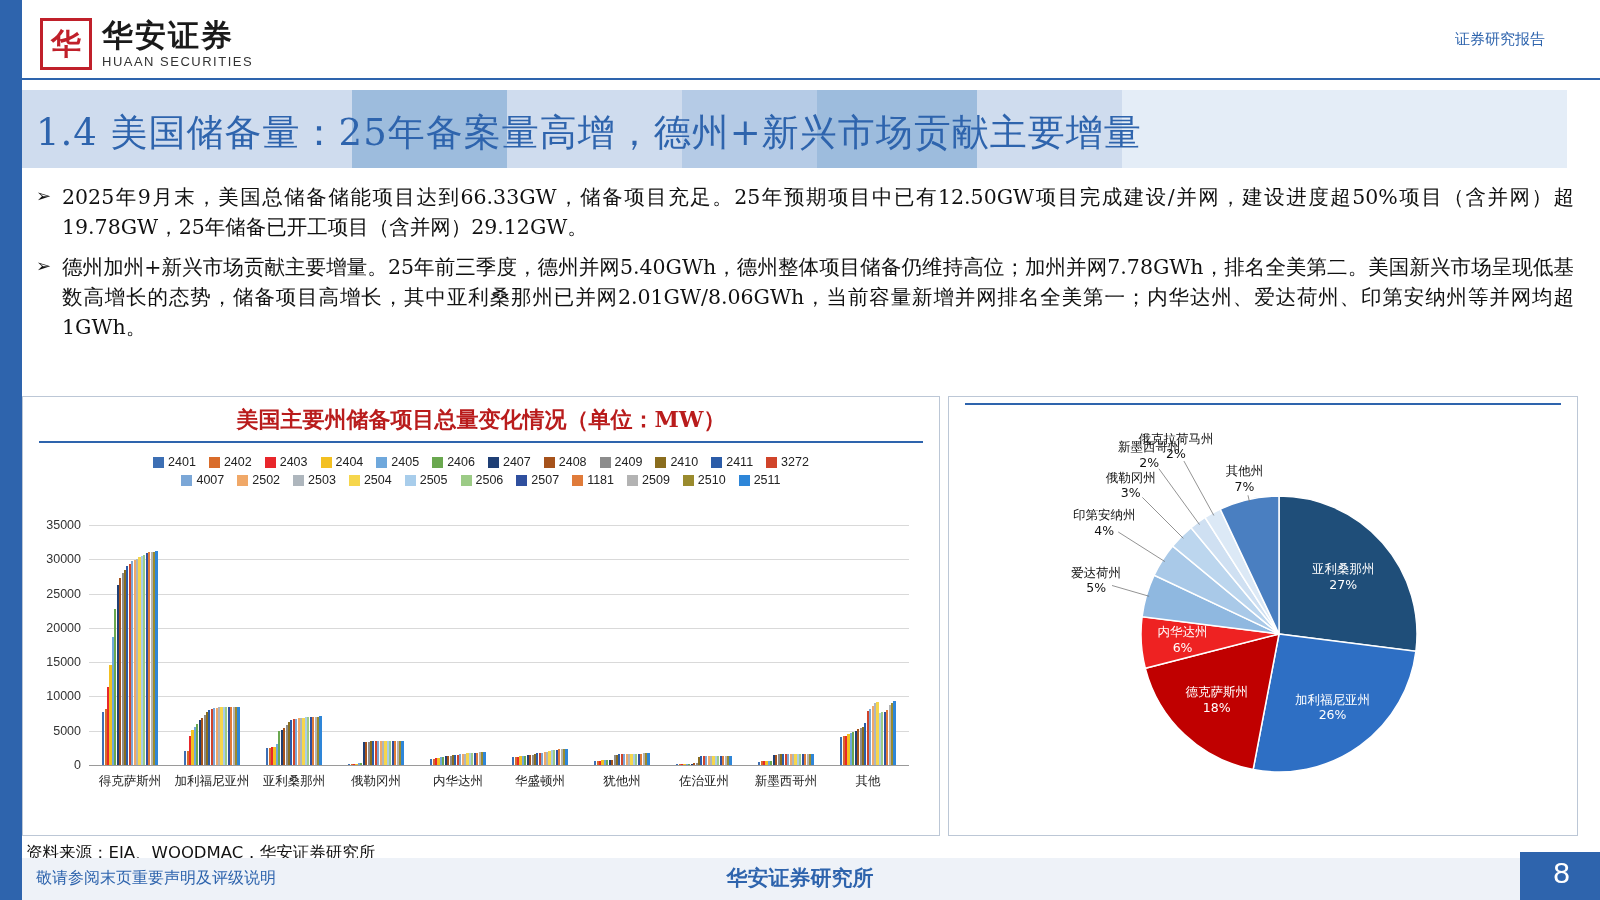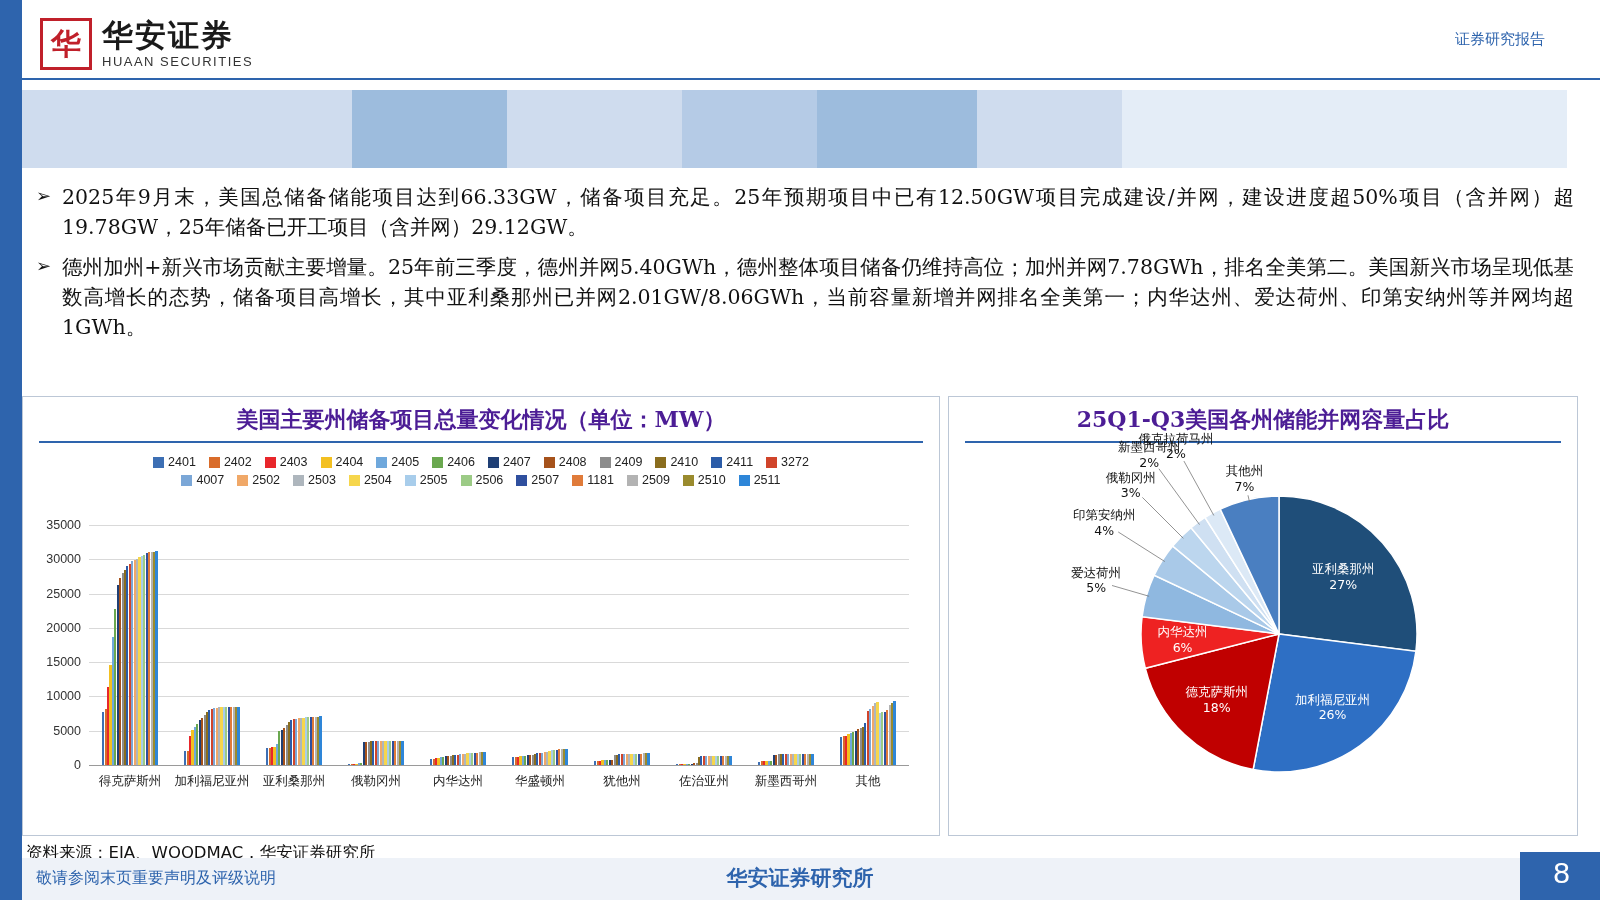--- a/index.html
+++ b/index.html
@@ -131,21 +131,21 @@
     width: 918px; height: 440px;
     border: 1px solid #bcc7d6;
   }
   .panel-right {
     left: 948px; top: 396px;
     width: 630px; height: 440px;
     border: 1px solid #bcc7d6;
   }
   .panel-title {
     text-align: center;
-    color: #4c1d95;
+    color: #b91c1c;
     font-size: 22px;
     font-weight: bold;
     font-family: "DejaVu Serif", serif;
     padding-top: 8px;
   }
   .panel-rule {
     height: 2px;
     background: #2e64ad;
     margin: 6px 16px 0 16px;
   }
@@ -288,20 +288,21 @@
 
   <div class="title-band">
     <div class="band-seg" style="left:0;   width:330px; background:#cfdcee;"></div>
     <div class="band-seg" style="left:330px;width:155px; background:#9dbcdd;"></div>
     <div class="band-seg" style="left:485px;width:175px; background:#cfdcee;"></div>
     <div class="band-seg" style="left:660px;width:135px; background:#b5cbe6;"></div>
     <div class="band-seg" style="left:795px;width:160px; background:#9dbcdd;"></div>
     <div class="band-seg" style="left:955px;width:145px; background:#cfdcee;"></div>
     <div class="band-seg" style="left:1100px;width:445px;background:#e4edf7;"></div>
   </div>
+  <div class="title-text">1.4 美国储备量：25年备案量高增，德州+新兴市场贡献主要增量</div>
 
   <div class="bullets">
     <div class="bullet">
       <span class="marker">➢</span>
       <span class="bold">2025年9月末，美国总储备储能项目达到66.33GW，储备项目充足。</span><span>25年预期项目中已有12.50GW项目完成建设/并网，建设进度超50%项目（含并网）超19.78GW，25年储备已开工项目（含并网）29.12GW。</span>
     </div>
     <div class="bullet">
       <span class="marker">➢</span>
       <span class="bold">德州加州+新兴市场贡献主要增量。</span><span>25年前三季度，德州并网5.40GWh，德州整体项目储备仍维持高位；加州并网7.78GWh，排名全美第二。美国新兴市场呈现低基数高增长的态势，储备项目高增长，其中亚利桑那州已并网2.01GW/8.06GWh，当前容量新增并网排名全美第一；内华达州、爱达荷州、印第安纳州等并网均超1GWh。</span>
     </div>
@@ -663,21 +664,20 @@
         <div class="bar" style="left: 860.758px; width: 2.12435px; height: 53.4857px; bottom: 50px; background: rgb(47, 79, 158);"></div>
         <div class="bar" style="left: 863.183px; width: 2.12435px; height: 54.8571px; bottom: 50px; background: rgb(224, 123, 58);"></div>
         <div class="bar" style="left: 865.607px; width: 2.12435px; height: 60.3429px; bottom: 50px; background: rgb(179, 179, 179);"></div>
         <div class="bar" style="left: 868.031px; width: 2.12435px; height: 62.4px; bottom: 50px; background: rgb(154, 139, 46);"></div>
         <div class="bar" style="left: 870.456px; width: 2.12435px; height: 64.4571px; bottom: 50px; background: rgb(46, 134, 216);"></div>
         <div class="cat-label" style="left: 845px; top: 258px;">其他</div>
       </div>
   </div>
 
   <div class="panel panel-right">
-    <div class="panel-title">25Q1-Q3美国各州储能并网容量占比</div>
     <div class="panel-rule"></div>
     <div class="pie-wrap" id="pie-wrap"><svg width="630" height="388">
           <path d="M 330 185 L 330 47 A 138 138 0 0 1 466.91182878139796 202.295986231874 Z" fill="#1f4e79" stroke="#ffffff" stroke-width="1.5"></path>
           <path d="M 330 185 L 466.91182878139796 202.295986231874 A 138 138 0 0 1 304.14137858717 320.55564060055906 Z" fill="#2e6fc4" stroke="#ffffff" stroke-width="1.5"></path>
           <path d="M 330 185 L 304.14137858717 320.55564060055906 A 138 138 0 0 1 196.3355237642489 219.3192044287499 Z" fill="#c00000" stroke="#ffffff" stroke-width="1.5"></path>
           <path d="M 330 185 L 196.3355237642489 219.3192044287499 A 138 138 0 0 1 193.08817121860204 167.704013768126 Z" fill="#ee2222" stroke="#ffffff" stroke-width="1.5"></path>
           <path d="M 330 185 L 193.08817121860204 167.704013768126 A 138 138 0 0 1 205.1338667596893 126.24245776401997 Z" fill="#8fb8e0" stroke="#ffffff" stroke-width="1.5"></path>
           <path d="M 330 185 L 205.1338667596893 126.24245776401997 A 138 138 0 0 1 223.66917249694112 97.03548941468078 Z" fill="#a9c9e8" stroke="#ffffff" stroke-width="1.5"></path>
           <path d="M 330 185 L 223.66917249694112 97.03548941468078 A 138 138 0 0 1 242.03548941468085 78.66917249694107 Z" fill="#bcd6ee" stroke="#ffffff" stroke-width="1.5"></path>
           <path d="M 330 185 L 242.03548941468085 78.66917249694107 A 138 138 0 0 1 256.0559022928985 68.48274628072188 Z" fill="#cfe0f2" stroke="#ffffff" stroke-width="1.5"></path>

